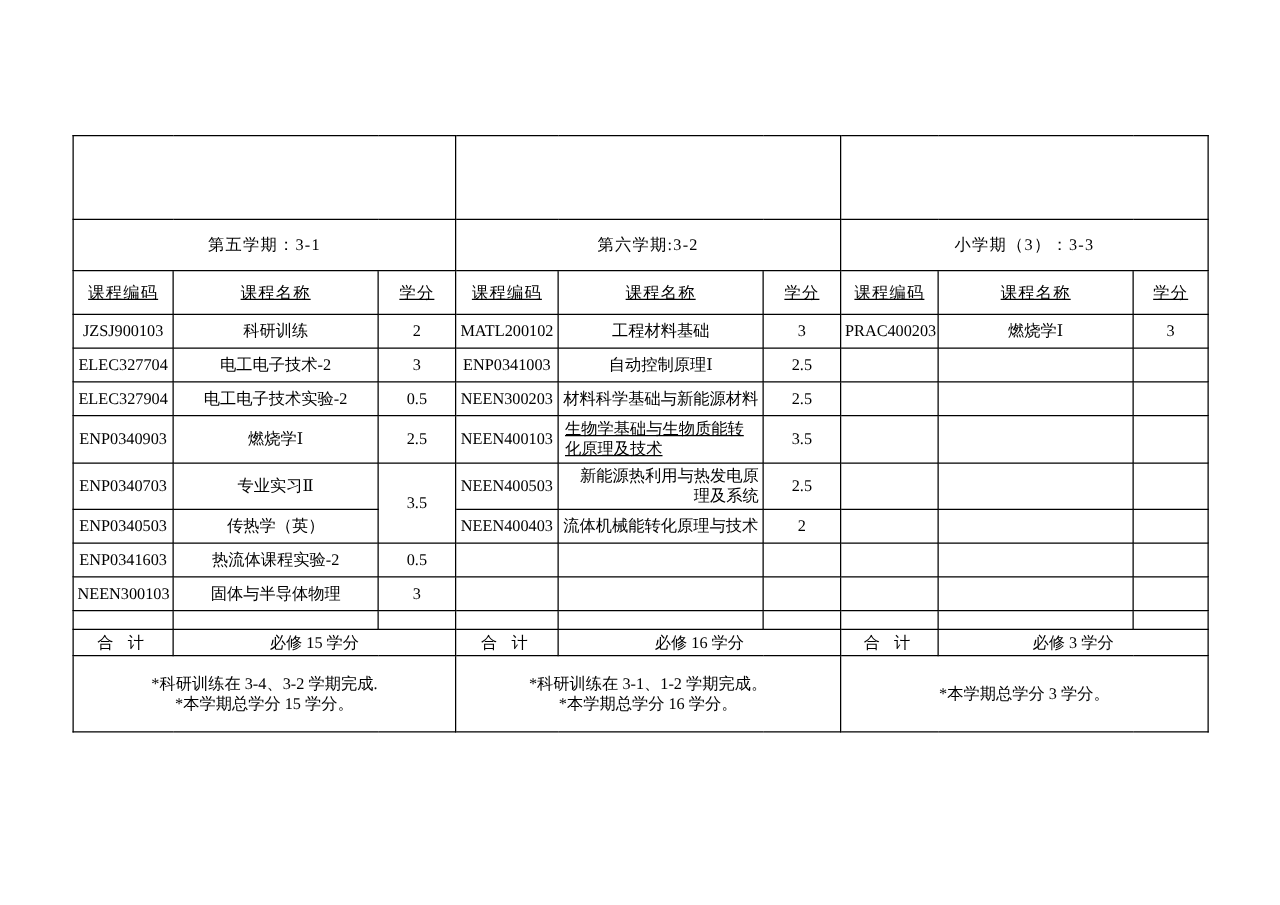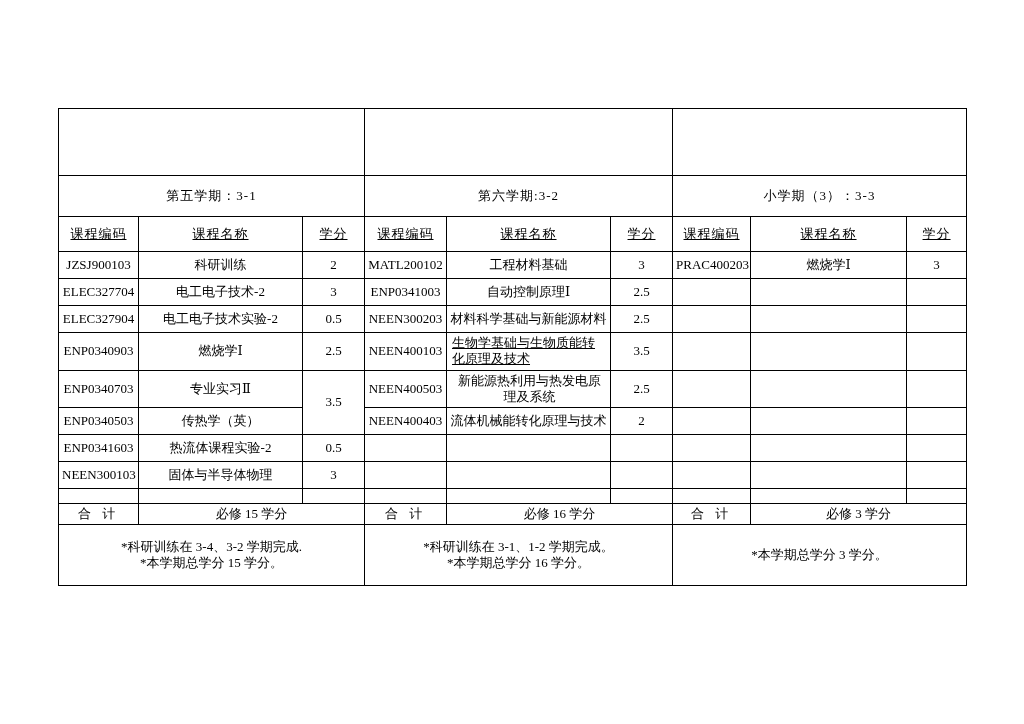--- a/index.html
+++ b/index.html
@@ -180,21 +180,21 @@
         <td class="empty-cell"></td>
         <td class="empty-cell"></td>
         <td class="empty-cell"></td>
       </tr>
 
       <tr class="row">
         <td class="code tall">ENP0340703</td>
         <td class="name tall">专业实习Ⅱ</td>
         <td class="credit" rowspan="2">3.5</td>
         <td class="code tall">NEEN400503</td>
-        <td class="name tall" style="text-align:center; padding-left:5px;margin-left:16px;">新能源热利用与热发电原理及系统</td>
+        <td class="name tall" style="text-align:right; padding-left:5px;margin-left:16px;">新能源热利用与热发电原理及系统</td>
         <td class="credit tall">2.5</td>
         <td class="empty-cell"></td>
         <td class="empty-cell"></td>
         <td class="empty-cell"></td>
       </tr>
 
       <tr class="row">
         <td class="code">ENP0340503</td>
         <td class="name">传热学（英）</td>
         <td class="code">NEEN400403</td>

